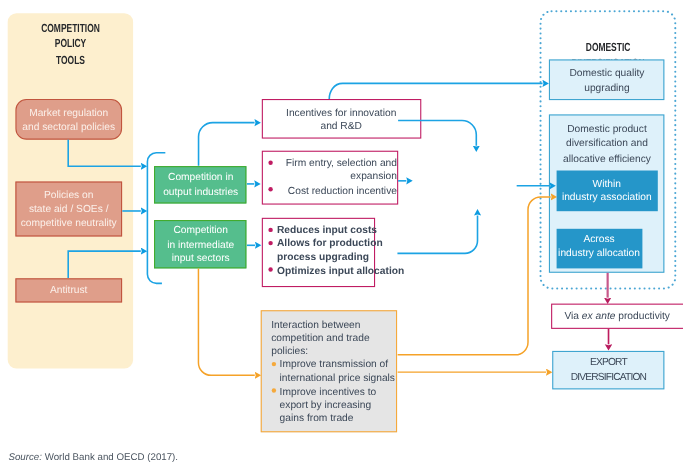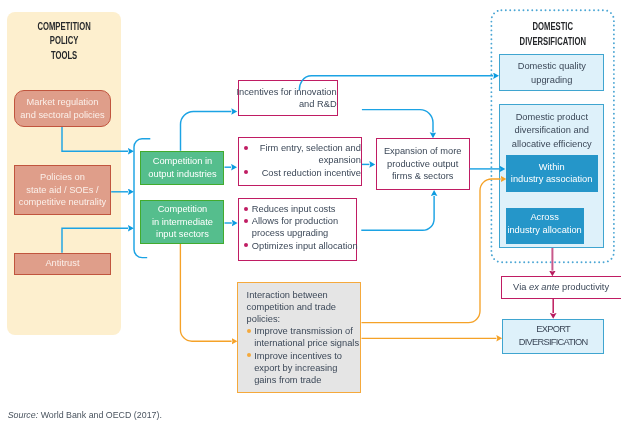--- a/index.html
+++ b/index.html
@@ -130,78 +130,73 @@
     <div>Competition in</div>
     <div>output industries</div>
   </div>
 
   <div class="abs bx green" style="left:140.4px;top:199.8px;width:84.1px;height:44.2px;">
     <div>Competition</div>
     <div>in intermediate</div>
     <div>input sectors</div>
   </div>
 
-  <div class="abs bx crimson" style="left:237.7px;top:80px;width:100px;height:36px;align-items:flex-end;">
+  <div class="abs bx crimson" style="left:237.7px;top:90px;width:145px;height:36px;">
     <div>Incentives for innovation</div>
     <div>and R&amp;D</div>
   </div>
 
   <div class="abs crimson" style="left:237.7px;top:136.8px;width:124.2px;height:48.8px;padding:4.3px 0 0 5.5px;text-align:right;">
     <ul class="bl">
       <li>
         <span>Firm entry, selection and</span>
         <span style="display:block">expansion</span>
       </li>
       <li>
         <span>Cost reduction incentive</span>
       </li>
     </ul>
   </div>
 
-  <div class="abs crimson" style="left:237.7px;top:197.6px;width:119px;height:63.6px;padding:4.3px 0 0 5.5px;text-align:left;">
+  <div class="abs crimson" style="left:237.7px;top:197.6px;width:103px;height:63.6px;padding:4.3px 0 0 5.5px;text-align:left;font-weight:bold;">
     <ul class="bl">
       <li>
         <span>Reduces input costs</span>
       </li>
       <li>
         <span>Allows for production</span>
         <span style="display:block">process upgrading</span>
       </li>
       <li>
         <span>Optimizes input allocation</span>
       </li>
     </ul>
   </div>
 
-  <div class="abs bx crimson" style="left:375.7px;top:137.8px;width:94px;height:52px;">
-    <div>Expansion of more</div>
-    <div>productive output</div>
-    <div>firms &amp; sectors</div>
-  </div>
 
   <div class="abs orange-box" style="left:237.2px;top:282.2px;width:124.3px;height:111.2px;padding:5.4px 0 0 8.4px;">
     <div>
       <div>Interaction between</div>
       <div>competition and trade</div>
       <div>policies:</div>
     </div>
     <ul class="bl org">
       <li>
         <span>Improve transmission of</span>
         <span style="display:block">international price signals</span>
       </li>
       <li>
         <span>Improve incentives to</span>
         <span style="display:block">export by increasing</span>
         <span style="display:block">gains from trade</span>
       </li>
     </ul>
   </div>
 
-  <div class="abs ptitle" style="left:490px;top:19px;width:125.6px;">
+  <div class="abs ptitle" style="left:490px;top:36px;width:125.6px;">
     <div>DOMESTIC</div>
     <div>DIVERSIFICATION</div>
   </div>
 
   <div class="abs bx lblue" style="left:499.3px;top:53.9px;width:105px;height:37.1px;padding-top:2.6px;">
     <div>Domestic quality</div>
     <div>upgrading</div>
   </div>
 
   <div class="abs lblue" style="left:499.3px;top:104.4px;width:105px;height:143.6px;padding-top:5.5px;">

